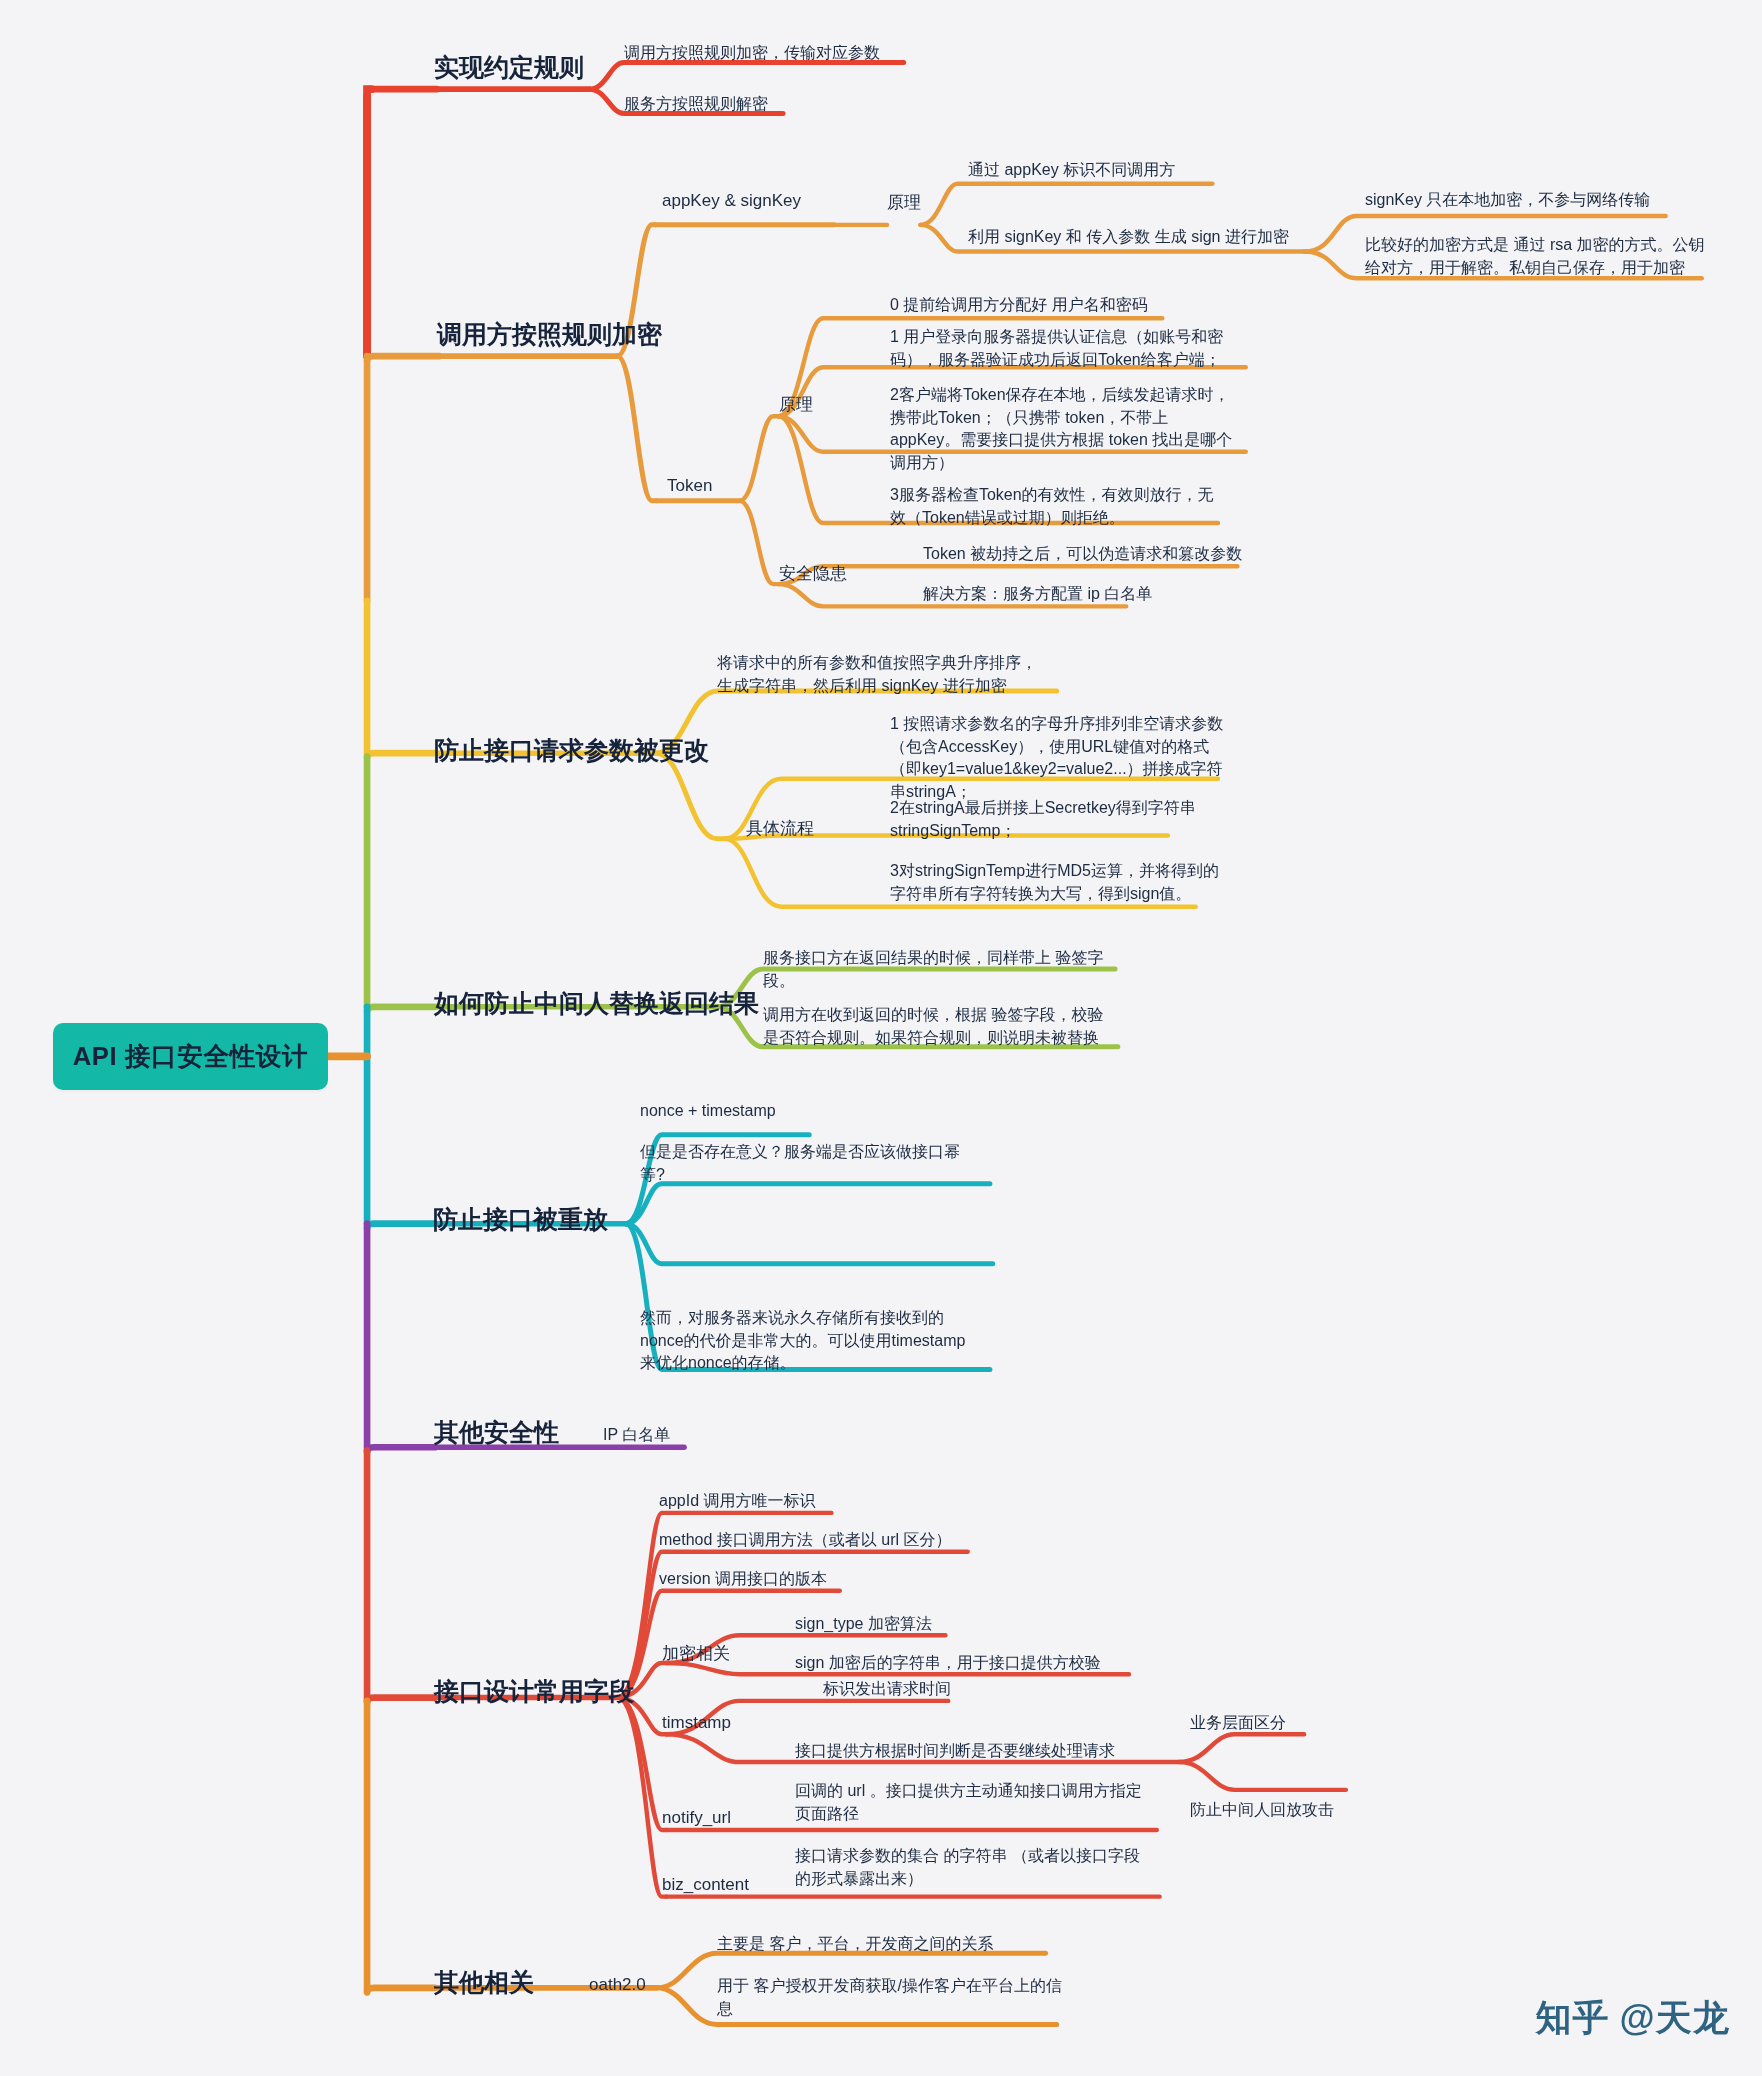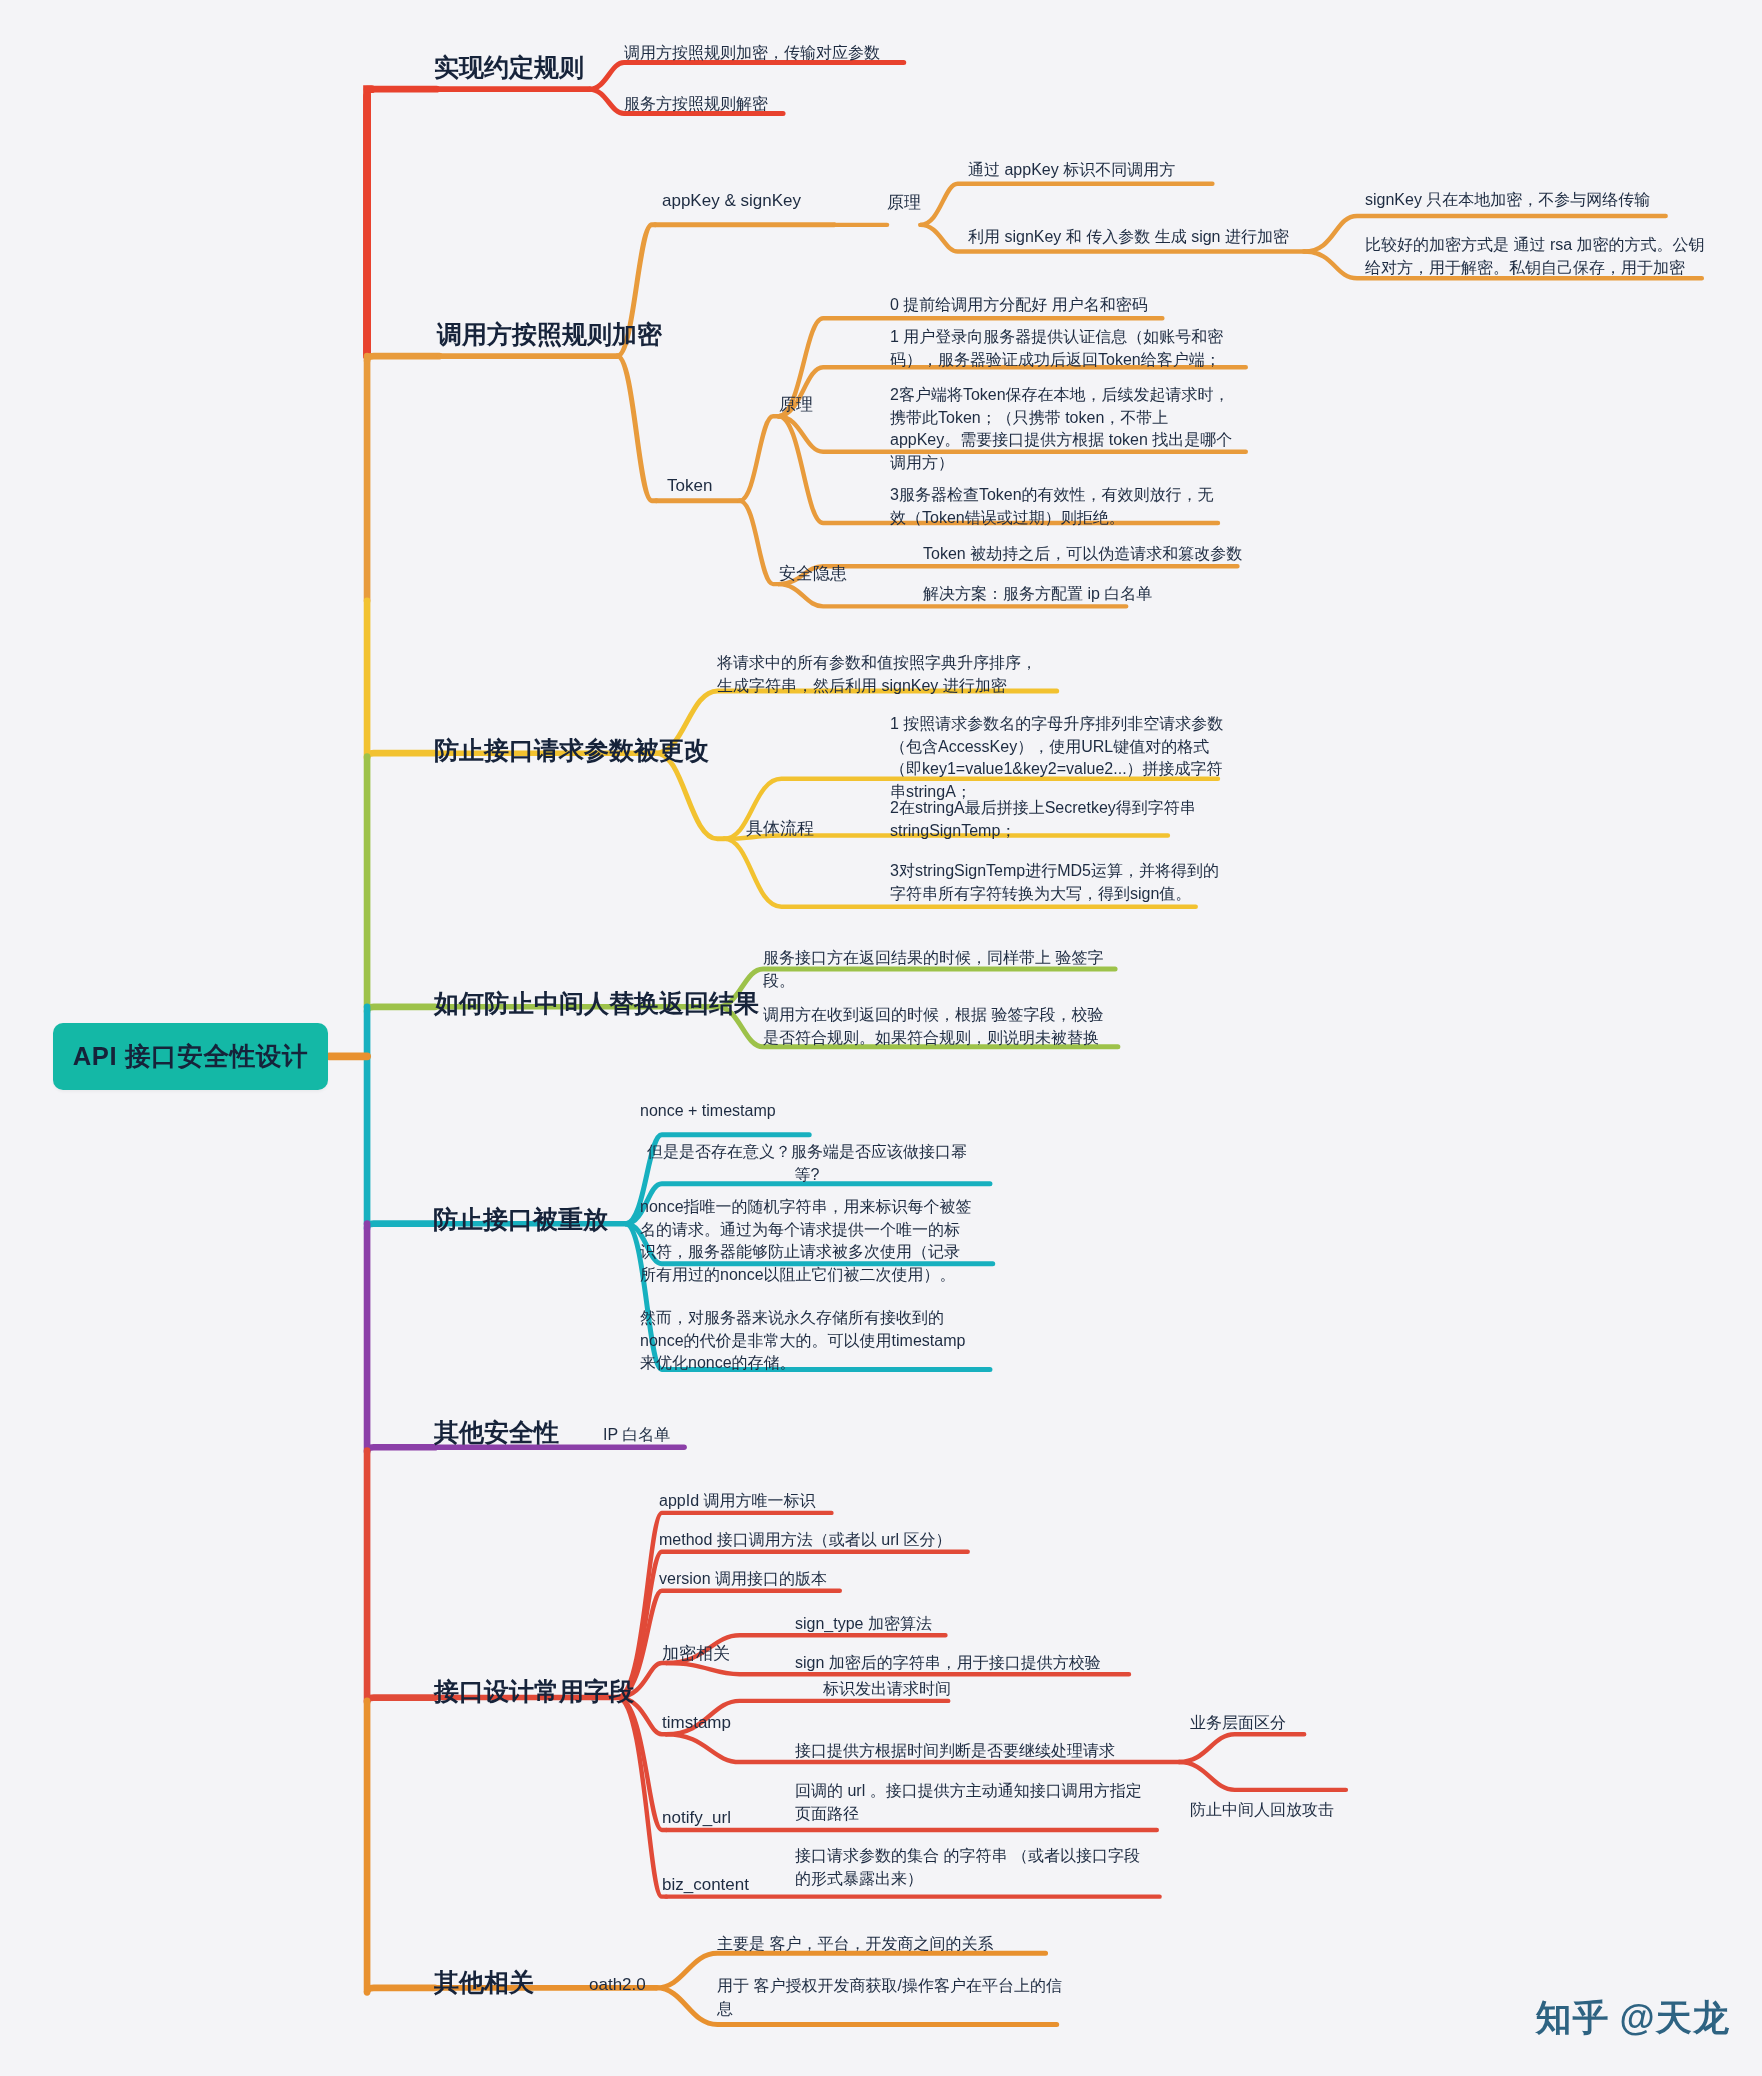--- a/index.html
+++ b/index.html
@@ -246,25 +246,22 @@
   <div class="node leaf" style="left:763px;top:1004px;width:356px;">
     <span class="txt">调用方在收到返回的时候，根据 验签字段，校验是否符合规则。如果符合规则，则说明未被替换</span>
   </div>
 
   <div class="node l1" style="left:433px;top:1203px;">
     <span class="txt">防止接口被重放</span>
   </div>
   <div class="node leaf nowrap" style="left:640px;top:1100px;">
     <span class="txt">nonce + timestamp</span>
   </div>
-  <div class="node leaf" style="left:640px;top:1141px;width:334px;text-align:center;">
+  <div class="node leaf" style="left:640px;top:1141px;width:334px;">
     <span class="txt">但是是否存在意义？服务端是否应该做接口幂等?</span>
-  </div>
-  <div class="node leaf" style="left:640px;top:1196px;width:334px;">
-    <span class="txt">nonce指唯一的随机字符串，用来标识每个被签名的请求。通过为每个请求提供一个唯一的标识符，服务器能够防止请求被多次使用（记录所有用过的nonce以阻止它们被二次使用）。</span>
   </div>
   <div class="node leaf" style="left:640px;top:1307px;width:334px;">
     <span class="txt">然而，对服务器来说永久存储所有接收到的nonce的代价是非常大的。可以使用timestamp来优化nonce的存储。</span>
   </div>
 
   <div class="node l1" style="left:434px;top:1416px;">
     <span class="txt">其他安全性</span>
   </div>
   <div class="node leaf nowrap" style="left:603px;top:1424px;">
     <span class="txt">IP 白名单</span>

